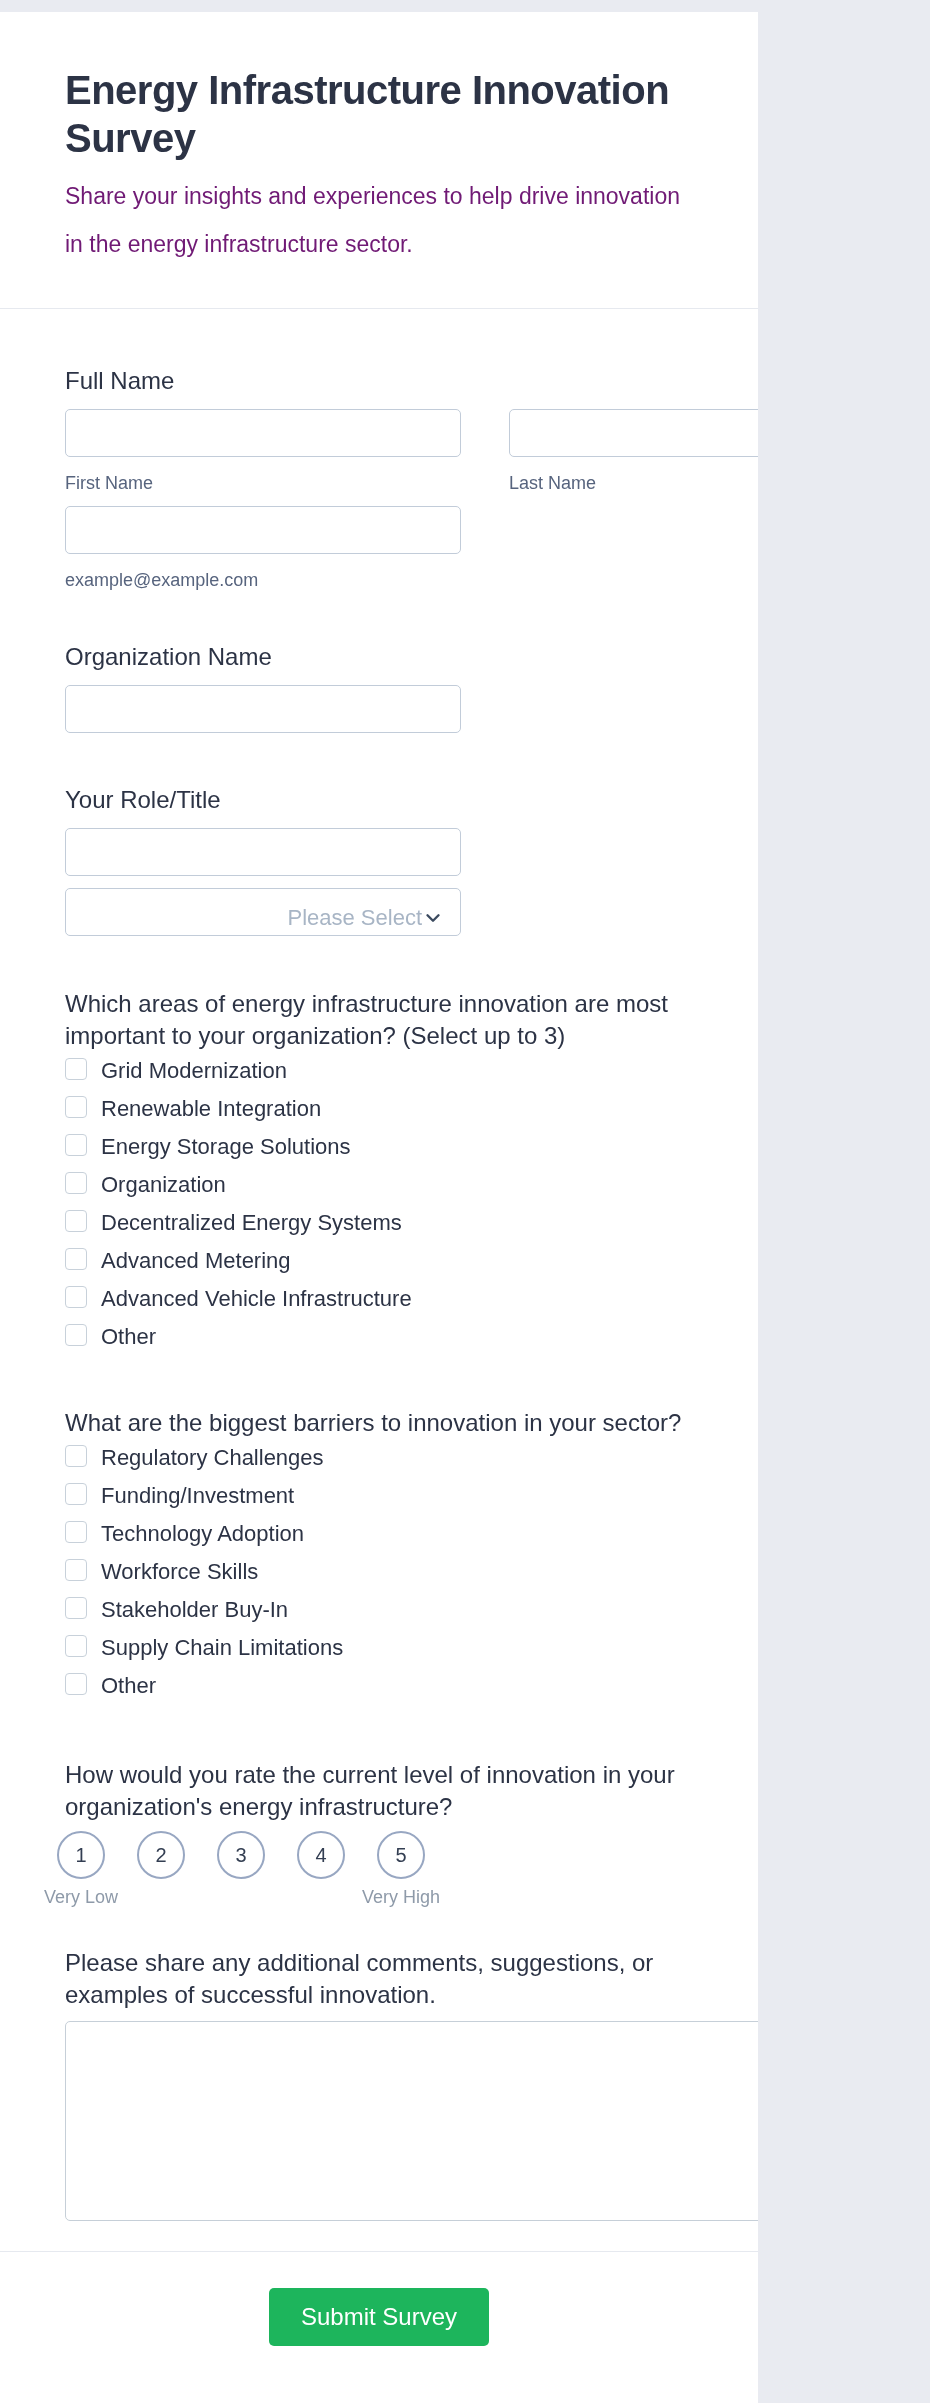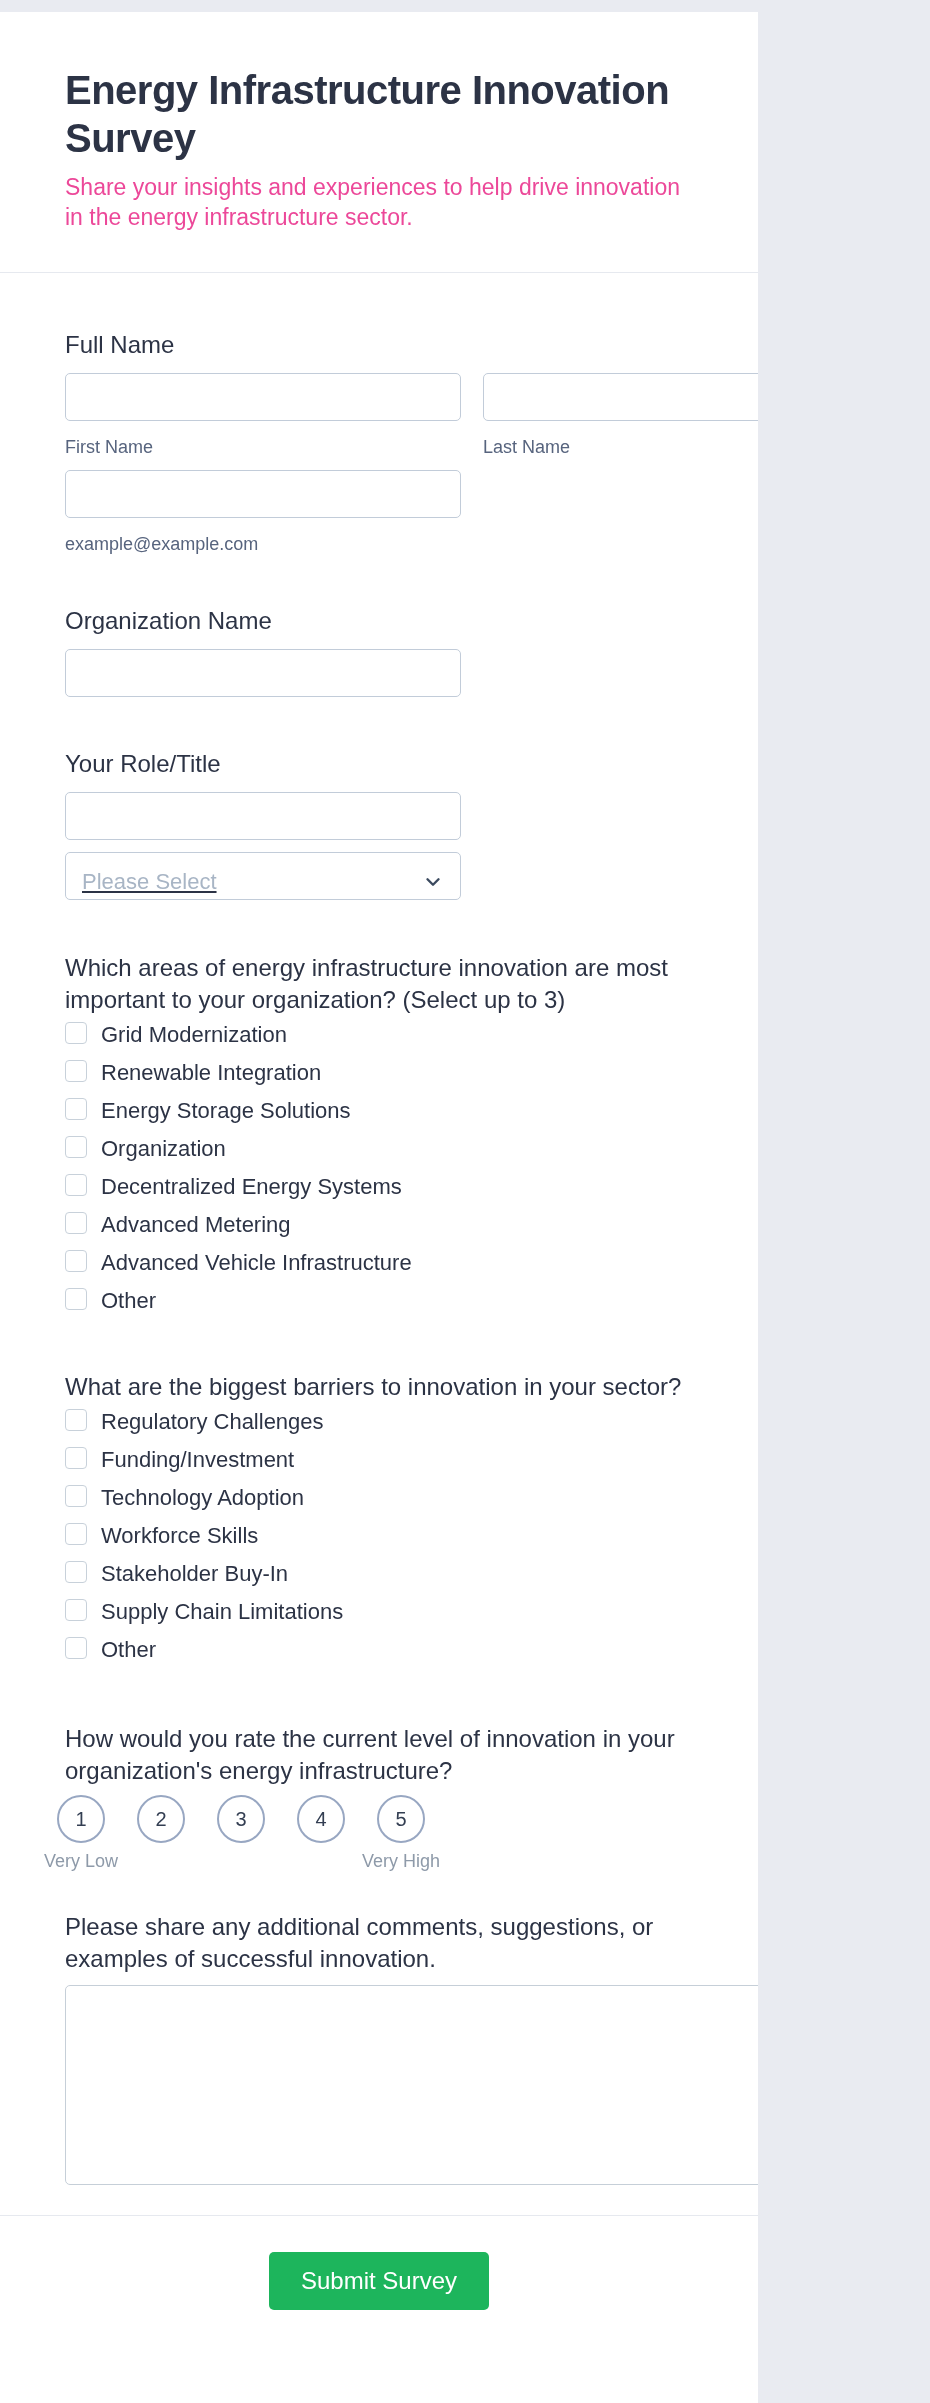--- a/index.html
+++ b/index.html
@@ -19,56 +19,56 @@
   .header {
     padding: 54px 65px 40px 65px;
     border-bottom: 1px solid #e6e9ef;
   }
   .form-title {
     font-size: 40px; font-weight: 700; letter-spacing: -0.5px;
     margin: 0; color: #2c3345; line-height: 1.2;
   }
   .form-subtitle {
     margin-top: 10px;
-    font-size: 23px; line-height: 30px; font-weight: 400;
-    color: #ec4899; max-width: 780px;
+    font-size: 23px; line-height: 48px; font-weight: 400;
+    color: #701a75; max-width: 780px;
   }
   .form-body { padding: 0 42px 0 65px; }
   .group { margin: 0; }
   .q-label {
     font-size: 24px; font-weight: 500; color: #2c3345;
     line-height: 32px;
   }
   .mt56 { margin-top: 56px; } .mt48 { margin-top: 48px; }
   .mt50 { margin-top: 50px; } .mt51 { margin-top: 51px; }
   .mt52 { margin-top: 52px; } .mt45 { margin-top: 45px; }
   .mt38 { margin-top: 38px; }
   .text-input {
     display: block;
     width: 396px; height: 48px;
     margin-top: 12px;
     border: 1.5px solid #c2ccd9; border-radius: 5px;
     background: #fff; outline: none;
     font-size: 22px; color: #2c3345; padding: 0 14px;
     font-family: inherit;
   }
-  .name-row { display: flex; gap: 22px; margin-top: 12px; }
+  .name-row { display: flex; gap: 48px; margin-top: 12px; }
   .name-col .text-input { margin-top: 0; width: 396px; }
   .name-col.last .text-input { width: 392px; }
   .sublabel {
     margin-top: 16px;
     font-size: 18px; color: #57647e; font-weight: 400;
   }
   .hint { margin-top: 16px; font-size: 18px; color: #57647e; }
   .select {
     margin-top: 12px;
     width: 396px; height: 48px;
     border: 1.5px solid #c2ccd9; border-radius: 5px;
-    display: flex; align-items: center; justify-content: space-between;
-    padding: 11px 16px 0 16px; cursor: pointer; background: #fff; text-decoration: underline;
+    display: flex; align-items: center; justify-content: flex-end;
+    padding: 11px 16px 0 16px; cursor: pointer; background: #fff;
   }
   .select-value { font-size: 22px; color: #a8b5c5; }
   .select svg { flex: 0 0 auto; }
   .options { margin-top: 6px; }
   .opt {
     display: flex; align-items: flex-start; height: 38px; cursor: pointer;
   }
   .cb {
     width: 22px; height: 22px; flex: 0 0 22px;
     border: 1.5px solid #c8d1da; border-radius: 4px;

